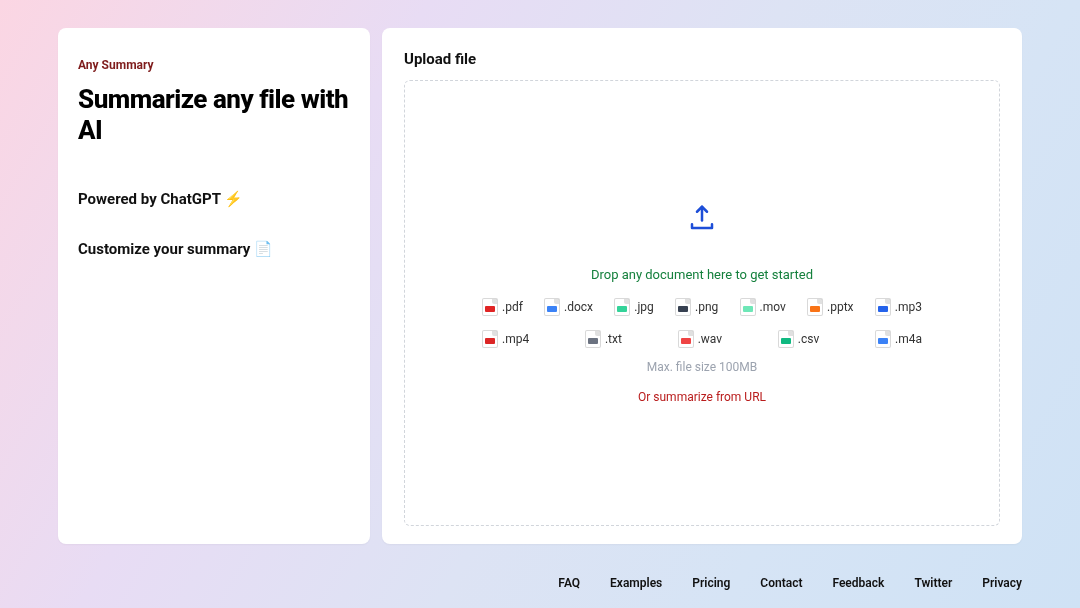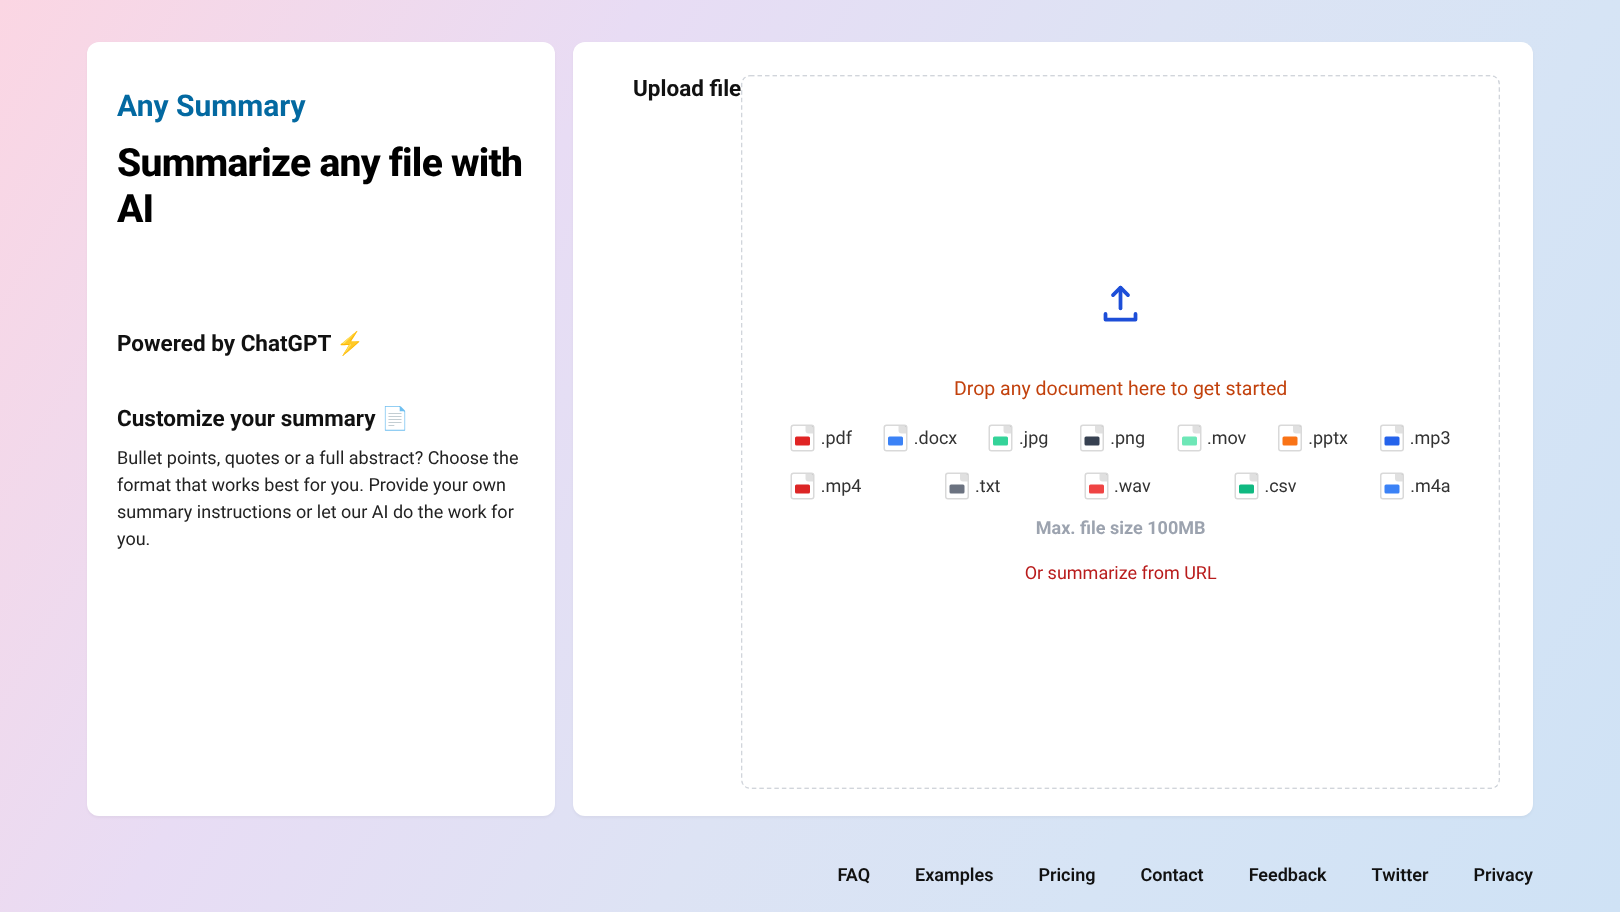--- a/index.html
+++ b/index.html
@@ -19,38 +19,38 @@
     background: #ffffff;
     border-radius: 8px;
     box-shadow: 0 1px 2px rgba(0,0,0,0.04);
   }
   .left-card {
     width: 312px;
     padding: 30px 20px 20px 20px;
   }
   .right-card {
     flex: 1;
-    padding: 22px 22px 18px 40px;
-    display: flex;
-    flex-direction: row;
+    padding: 22px 22px 18px 22px;
+    display: flex;
+    flex-direction: column;
   }
   .brand {
-    font-size: 20px;
+    font-size: 12px;
     font-weight: 700;
-    color: #0369a1;
+    color: #7f1d1d;
     margin-bottom: 12px;
   }
   .headline {
     font-size: 26px;
     font-weight: 800;
     line-height: 1.2;
     color: #000;
     letter-spacing: -0.5px;
   }
-  .feature { margin-top: 64px; }
+  .feature { margin-top: 44px; }
   .feature + .feature { margin-top: 32px; }
   .feature h3 {
     font-size: 15px;
     font-weight: 700;
     color: #111;
     margin-bottom: 8px;
   }
   .feature p {
     font-size: 12px;
     line-height: 1.5;
@@ -69,21 +69,21 @@
     border-radius: 6px;
     display: flex;
     flex-direction: column;
     align-items: center;
     justify-content: center;
     padding: 20px;
   }
   .upload-icon { margin-bottom: 30px; }
   .drop-text {
     font-size: 13px;
-    color: #c2410c;
+    color: #15803d;
     margin-bottom: 16px;
   }
   .file-types {
     display: flex;
     flex-wrap: wrap;
     justify-content: space-between;
     gap: 14px 14px;
     max-width: 440px;
     margin-bottom: 12px;
   }
@@ -115,21 +115,20 @@
     position: absolute;
     left: 2px; right: 2px; bottom: 3px;
     height: 6px;
     border-radius: 1px;
     background: var(--accent, #999);
   }
   .max-size {
     font-size: 12px;
     color: #9ca3af;
     margin-bottom: 16px;
-    font-weight: bold;
   }
   .url-link {
     font-size: 12px;
     color: #b91c1c;
     cursor: pointer;
   }
 
   .footer {
     display: flex;
     justify-content: flex-end;
@@ -151,21 +150,20 @@
   <div class="card left-card">
     <div class="brand">Any Summary</div>
     <h1 class="headline">Summarize any file with AI</h1>
 
     <div class="feature">
       <h3>Powered by ChatGPT ⚡</h3>
     </div>
 
     <div class="feature">
       <h3>Customize your summary 📄</h3>
-      <p>Bullet points, quotes or a full abstract? Choose the format that works best for you. Provide your own summary instructions or let our AI do the work for you.</p>
     </div>
   </div>
 
   <div class="card right-card">
     <div class="upload-title">Upload file</div>
 
     <div class="dropzone">
       <div class="upload-icon">
         <svg width="30" height="30" viewBox="0 0 24 24" fill="none">
           <path d="M12 3 L12 14" stroke="#1d4ed8" stroke-width="2" stroke-linecap="round"></path>

